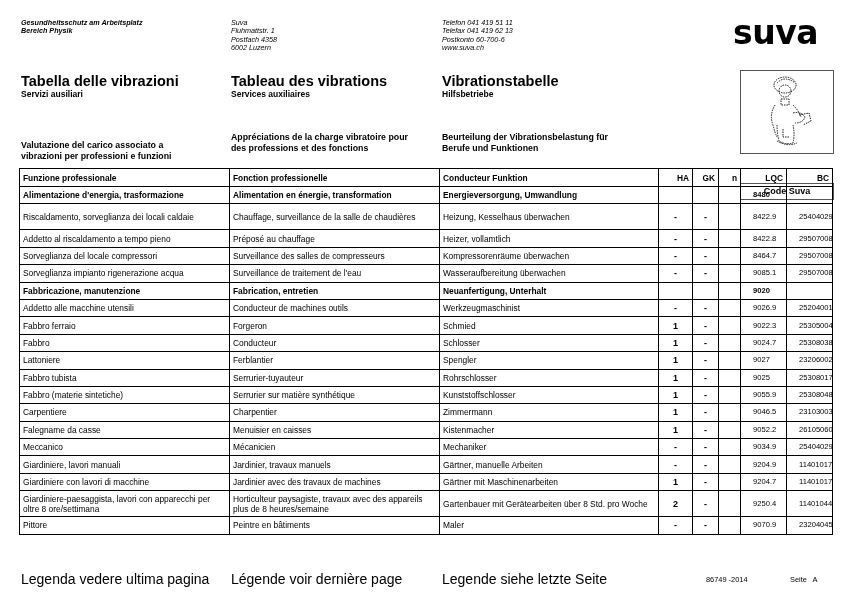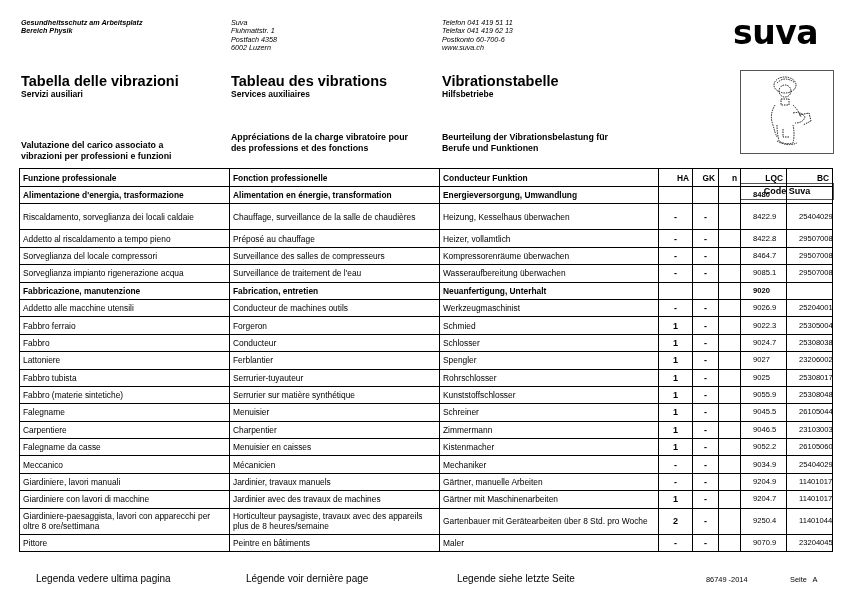--- a/index.html
+++ b/index.html
@@ -17,21 +17,21 @@
   table.vib { position:absolute; left:19px; top:168px; border-collapse:collapse; table-layout:fixed; width:813px; }
   table.vib td, table.vib th { border:1px solid #000; font-size:8.4px; line-height:10px; padding:0 3px; vertical-align:middle; overflow:hidden; white-space:nowrap; }
   table.vib th { font-weight:bold; text-align:left; height:17px; }
   table.vib th.c { text-align:right; }
   table.vib td.wrap { white-space:normal; }
   table.vib tr.r td { height:16.4px; }
   table.vib tr.r2 td { height:25px; }
   table.vib tr.grp td { font-weight:bold; }
   table.vib td.num { text-align:center; font-weight:bold; font-size:9px; }
   table.vib td.code { font-size:7.6px; padding:0 12px; }
-  .foot { font-size:10px; line-height:10px;margin-left:15px; }
+  .foot { font-size:14px; line-height:10px; }
   .foot-small { font-size:7.4px; line-height:10px; }
 </style>
 </head>
 <body>
 
 <div class="abs hdr-small bold" style="left:21px; top:19px;">
   <div>Gesundheitsschutz am Arbeitsplatz</div>
   <div>Bereich Physik</div>
 </div>
 <div class="abs hdr-small" style="left:231px; top:19px;">
@@ -231,30 +231,20 @@
         <td>Fabbro (materie sintetiche)</td>
         <td>Serrurier sur matière synthétique</td>
         <td>Kunststoffschlosser</td>
         <td class="num">1</td>
         <td class="num">-</td>
         <td class="num"></td>
         <td class="code">9055.9</td>
         <td class="code">25308048</td>
       </tr>
       <tr class="r">
-        <td>Falegname</td>
-        <td>Menuisier</td>
-        <td>Schreiner</td>
-        <td class="num">1</td>
-        <td class="num">-</td>
-        <td class="num"></td>
-        <td class="code">9045.5</td>
-        <td class="code">26105044</td>
-      </tr>
-      <tr class="r">
         <td>Carpentiere</td>
         <td>Charpentier</td>
         <td>Zimmermann</td>
         <td class="num">1</td>
         <td class="num">-</td>
         <td class="num"></td>
         <td class="code">9046.5</td>
         <td class="code">23103003</td>
       </tr>
       <tr class="r">

